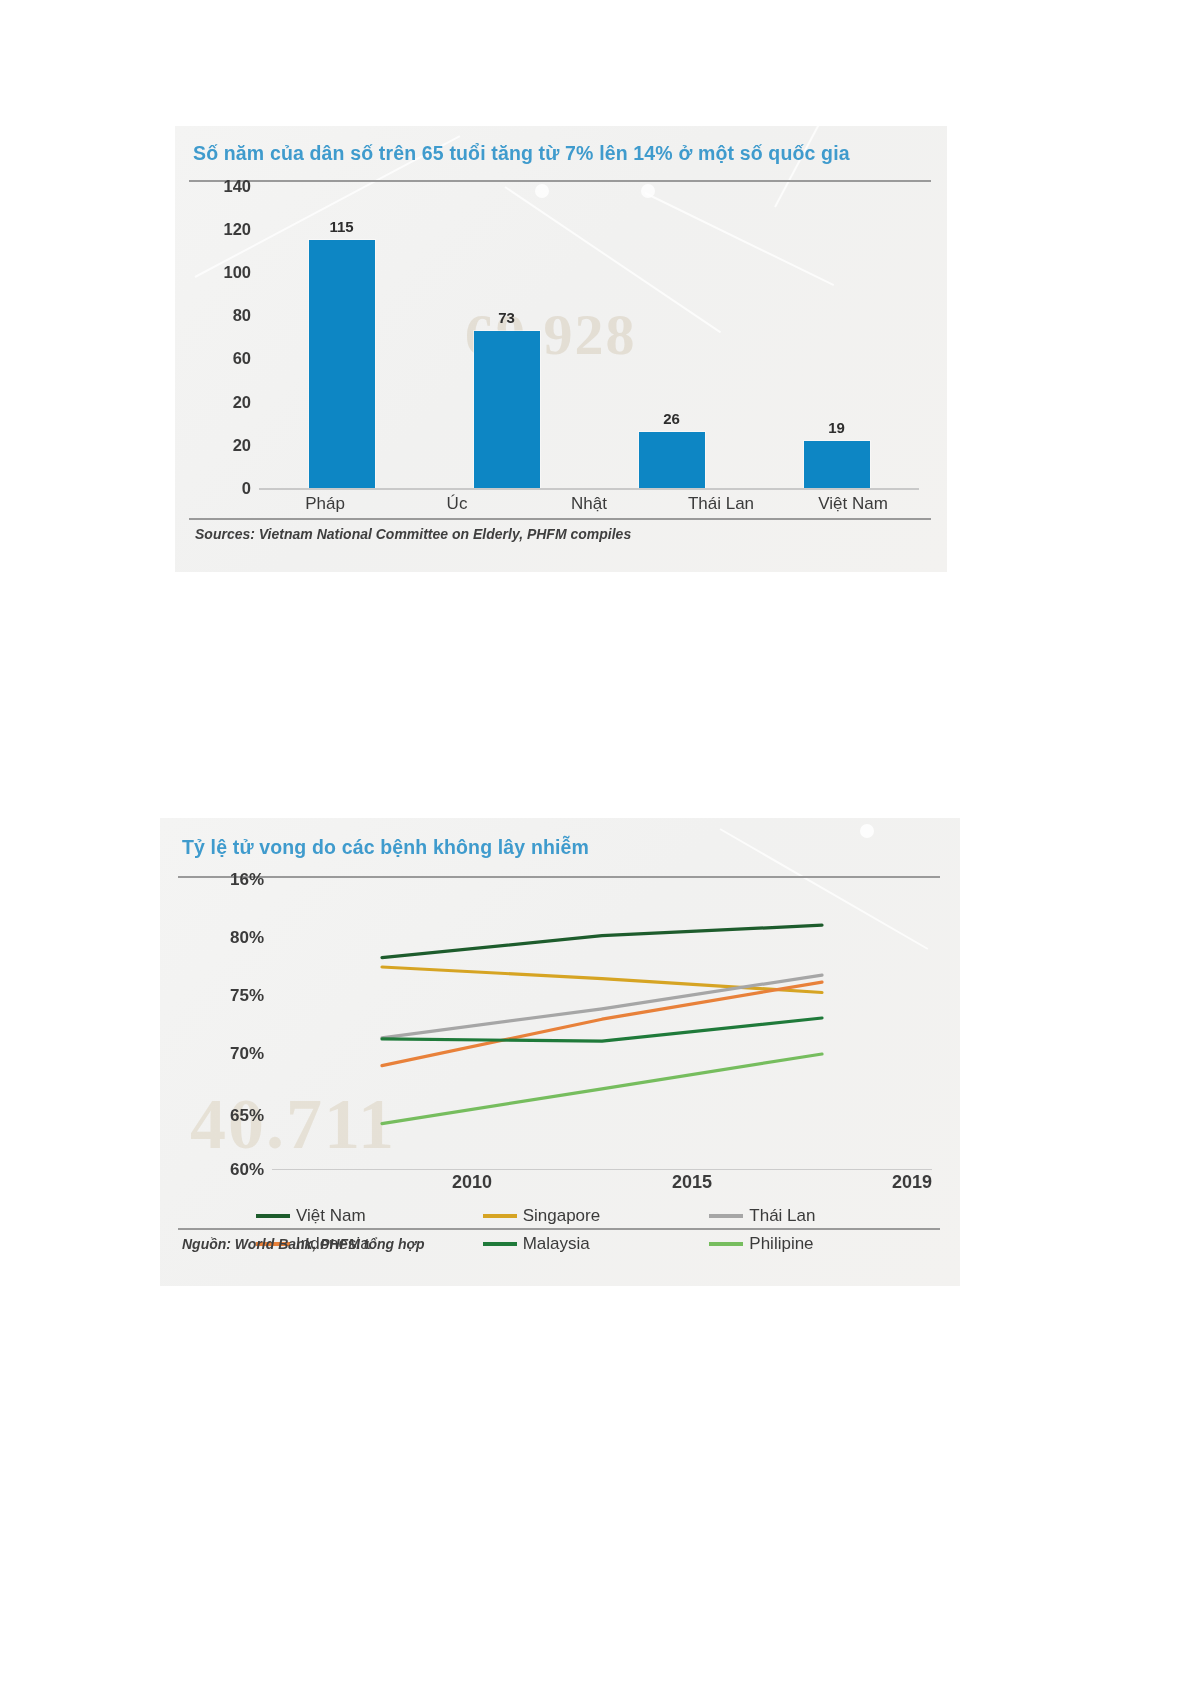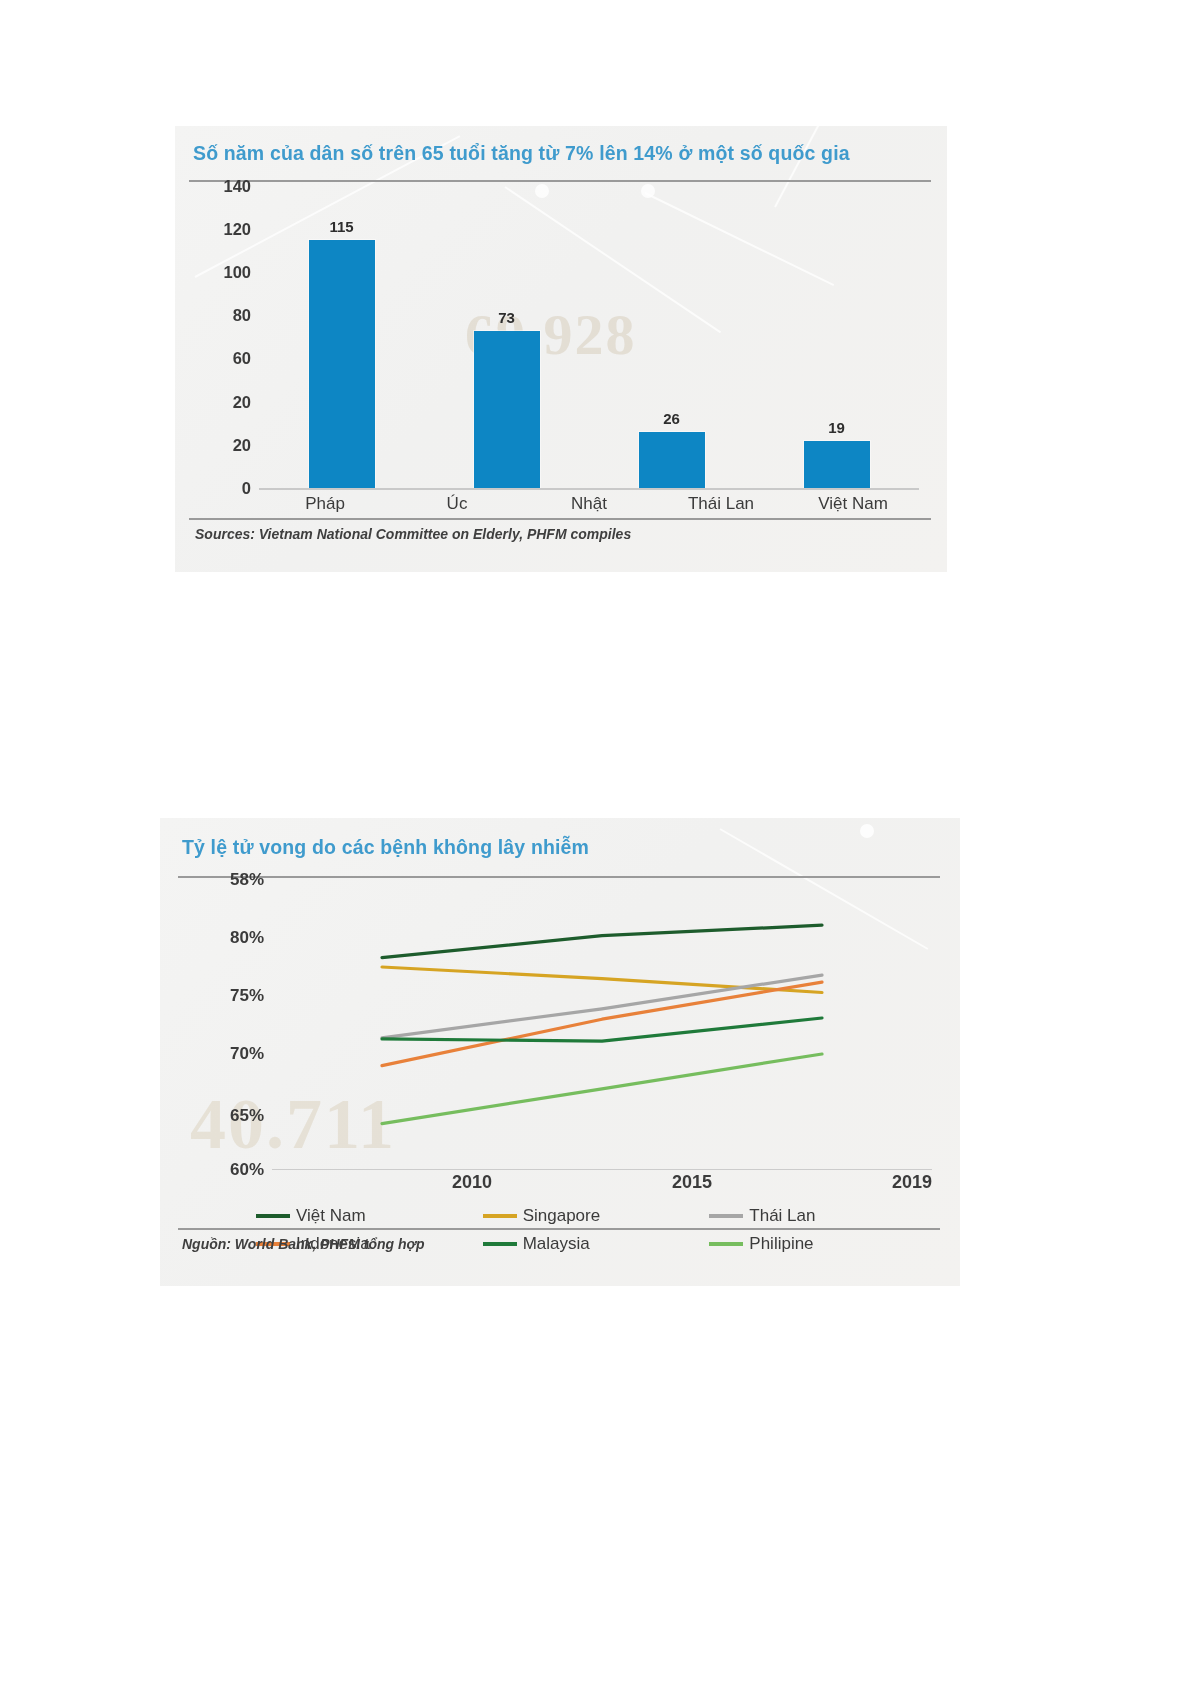--- a/index.html
+++ b/index.html
@@ -312,21 +312,21 @@
 
   <div class="watermark wm2">40.711</div>
   <div class="wmline" style="left:560px; top:10px; width:240px; height:2px; transform:rotate(30deg); transform-origin:left center;"></div>
   <div class="wmline" style="left:700px; top:6px; width:14px; height:14px; border-radius:50%; background:rgba(255,255,255,0.85);"></div>
 
   <div class="fig-title">Tỷ lệ tử vong do các bệnh không lây nhiễm</div>
   <div class="title-rule"></div>
 
   <div class="plot2">
     <div class="ylabels2">
-      <span class="ytick" style="top:0px;">58%</span>
+      <span class="ytick" style="top:0px;">16%</span>
       <span class="ytick" style="top:58px;">80%</span>
       <span class="ytick" style="top:116px;">75%</span>
       <span class="ytick" style="top:174px;">70%</span>
       <span class="ytick" style="top:236px;">65%</span>
       <span class="ytick" style="top:290px;">60%</span>
     </div>
 
     <svg class="linesvg" viewBox="0 0 660 290" preserveAspectRatio="none">
       <line x1="0" y1="290" x2="660" y2="290" stroke="#cccccc" stroke-width="2"></line>
       <g id="series-paths">

